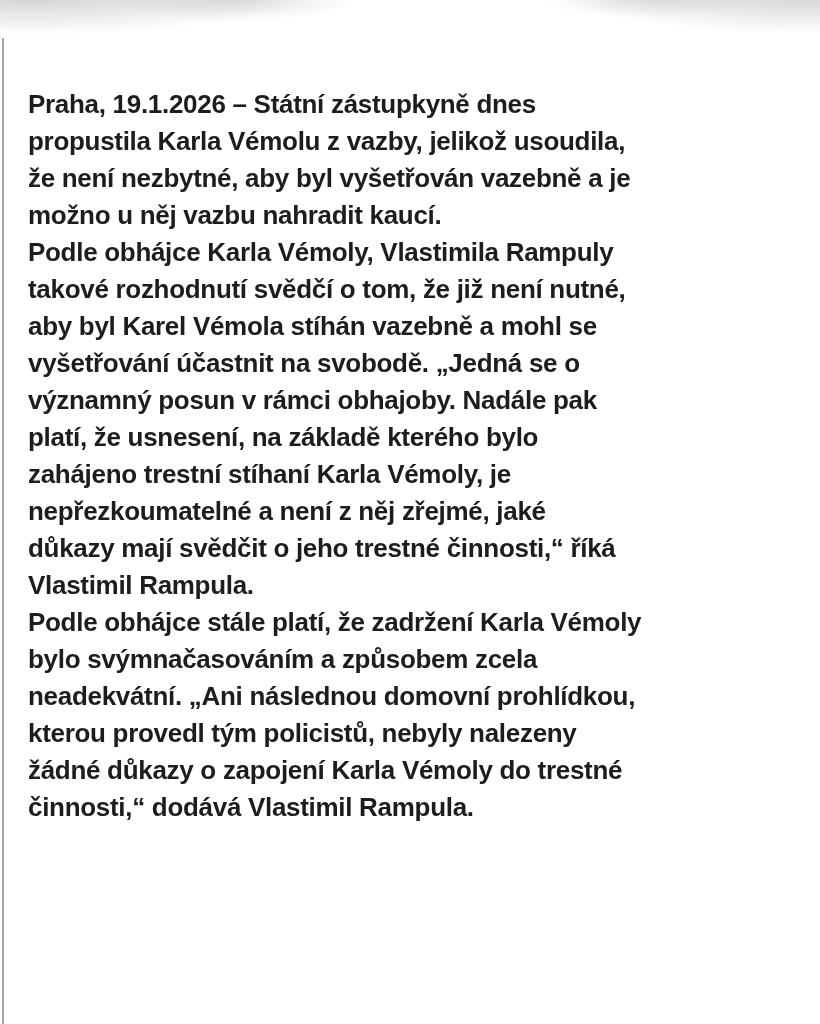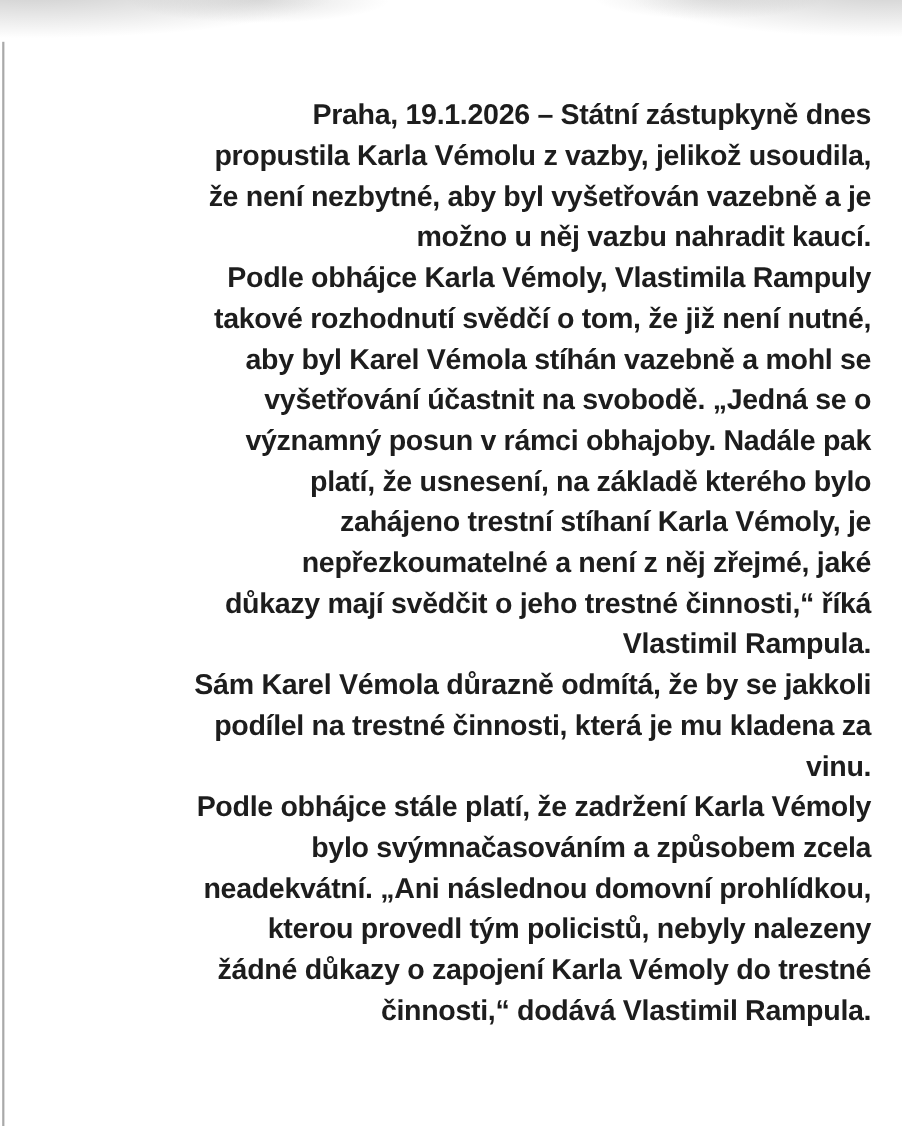--- a/index.html
+++ b/index.html
@@ -33,21 +33,21 @@
     width: 2px;
     background: #a9a9a9;
   }
   .content {
     position: absolute;
     left: 28px; right: 28px;
     top: 86px;
   }
   .para {
     margin: 0;
-    text-align: right;
+    text-align: left;
     white-space: pre-line;
     font-weight: bold;
     font-size: 26px;
     line-height: 37px;
     letter-spacing: -0.3px;
     color: #1d1d1d;
   }
 </style>
 </head>
 <body>
@@ -64,23 +64,20 @@
     <p class="para">Podle obhájce Karla Vémoly, Vlastimila Rampuly
 takové rozhodnutí svědčí o tom, že již není nutné,
 aby byl Karel Vémola stíhán vazebně a mohl se
 vyšetřování účastnit na svobodě. „Jedná se o
 významný posun v rámci obhajoby. Nadále pak
 platí, že usnesení, na základě kterého bylo
 zahájeno trestní stíhaní Karla Vémoly, je
 nepřezkoumatelné a není z něj zřejmé, jaké
 důkazy mají svědčit o jeho trestné činnosti,“ říká
 Vlastimil Rampula.</p>
-    <p class="para">Sám Karel Vémola důrazně odmítá, že by se jakkoli
-podílel na trestné činnosti, která je mu kladena za
-vinu.</p>
     <p class="para">Podle obhájce stále platí, že zadržení Karla Vémoly
 bylo svýmnačasováním a způsobem zcela
 neadekvátní. „Ani následnou domovní prohlídkou,
 kterou provedl tým policistů, nebyly nalezeny
 žádné důkazy o zapojení Karla Vémoly do trestné
 činnosti,“ dodává Vlastimil Rampula.</p>
   </main>
 </div>
 
 </body></html>

